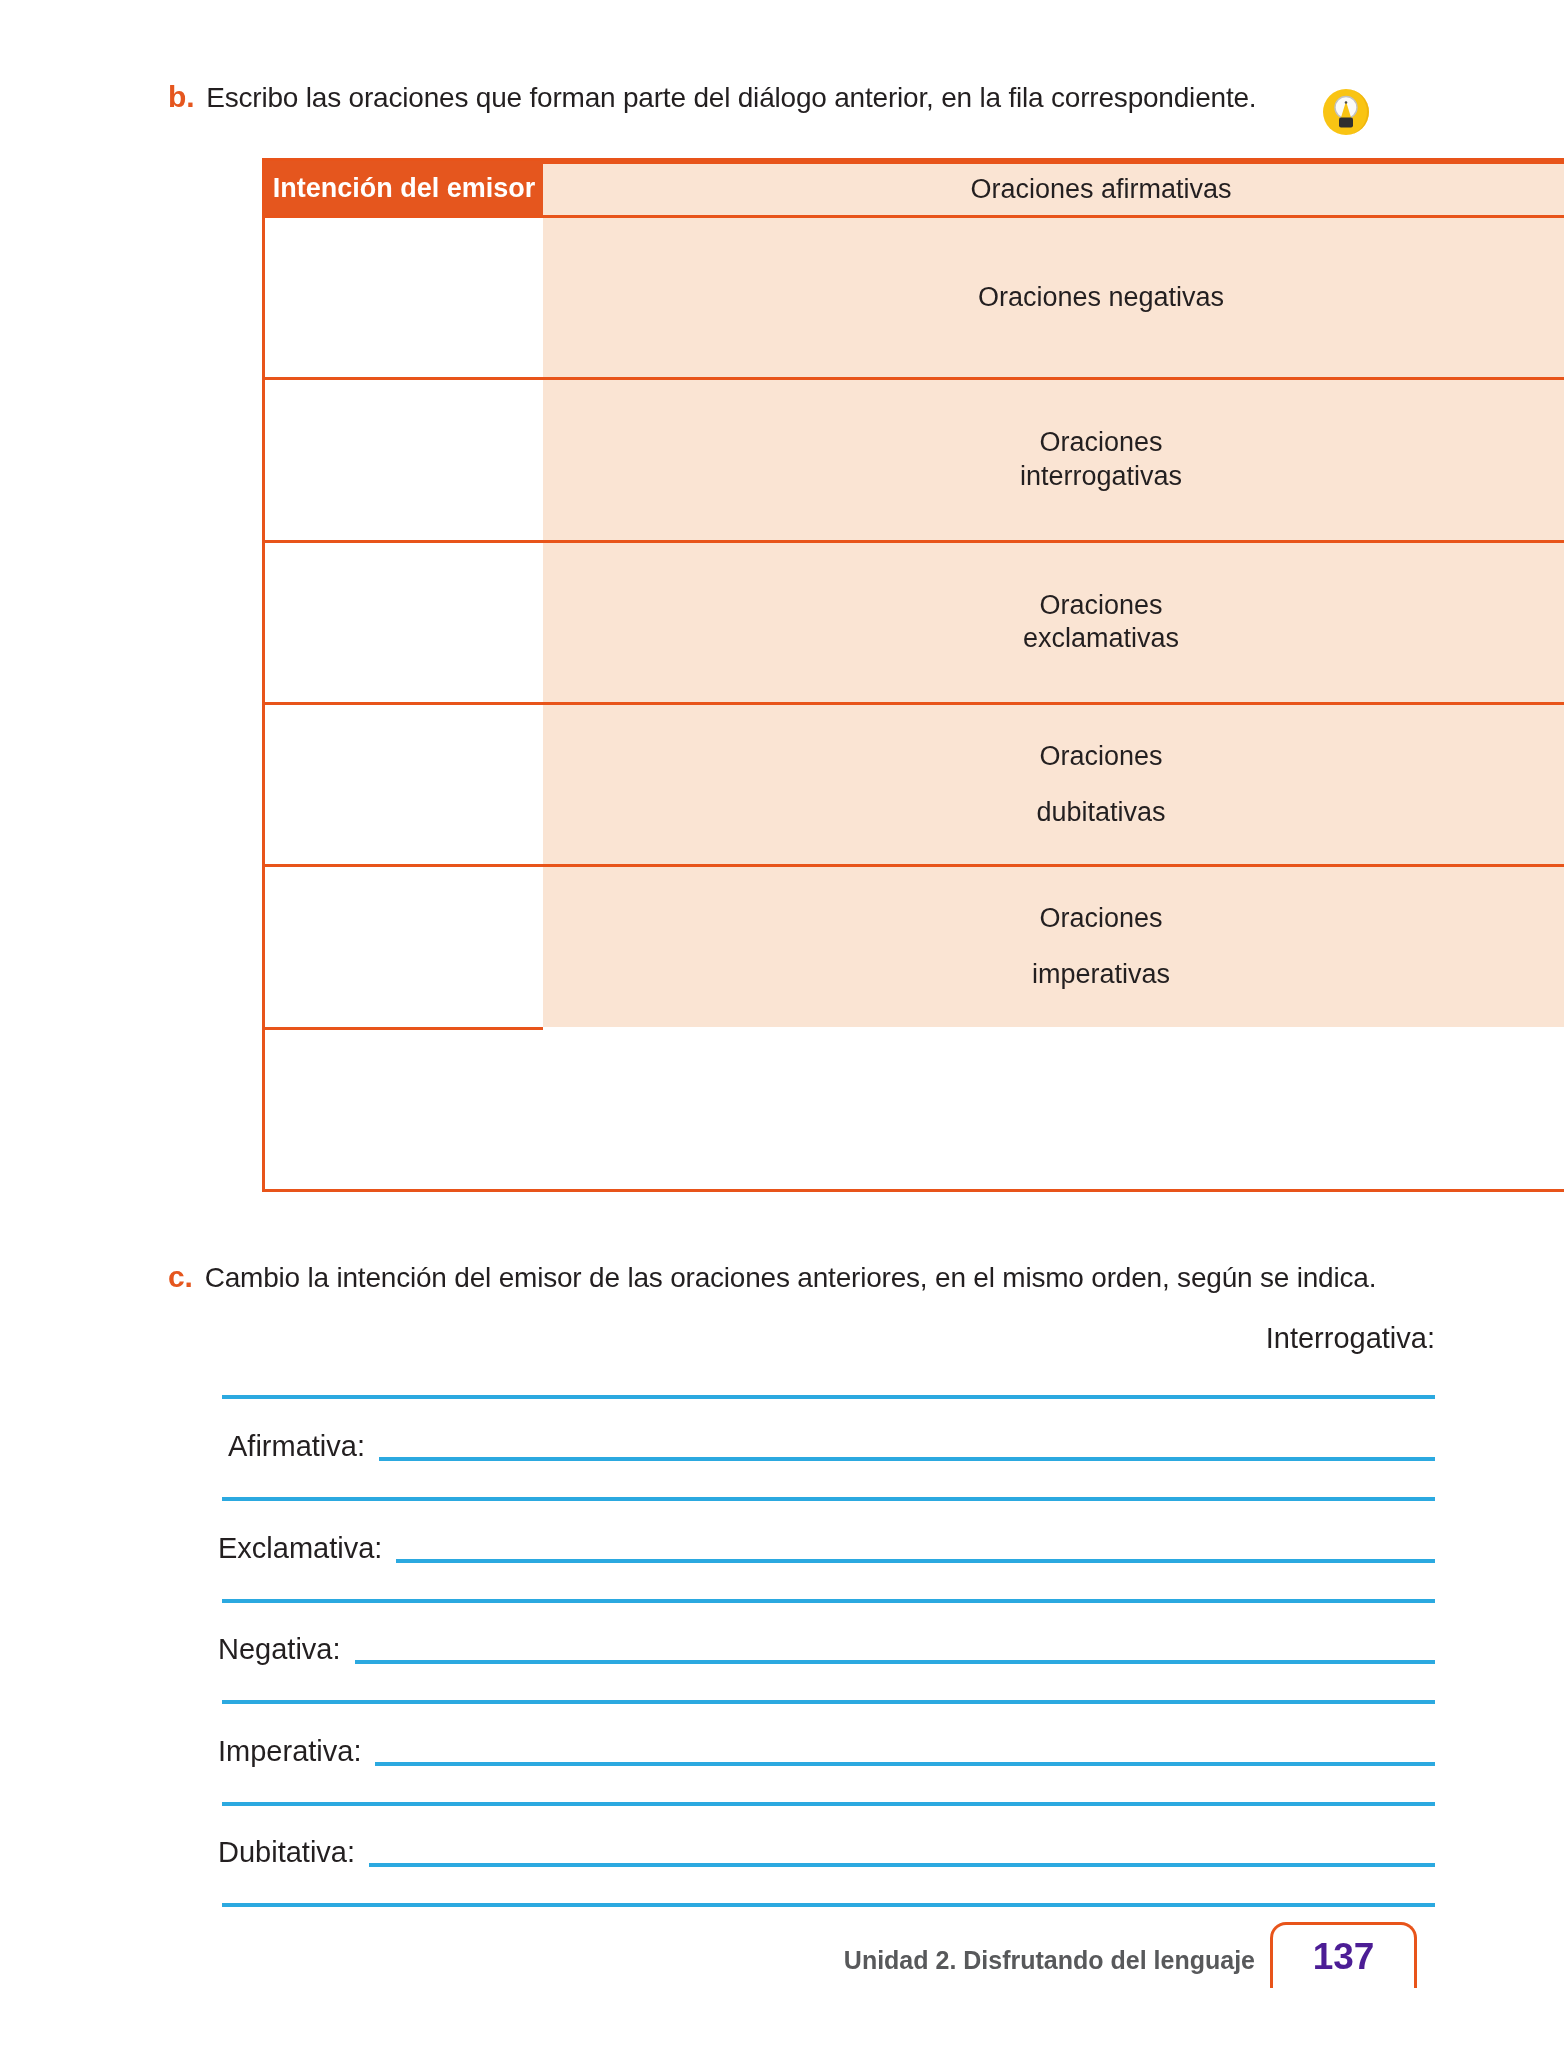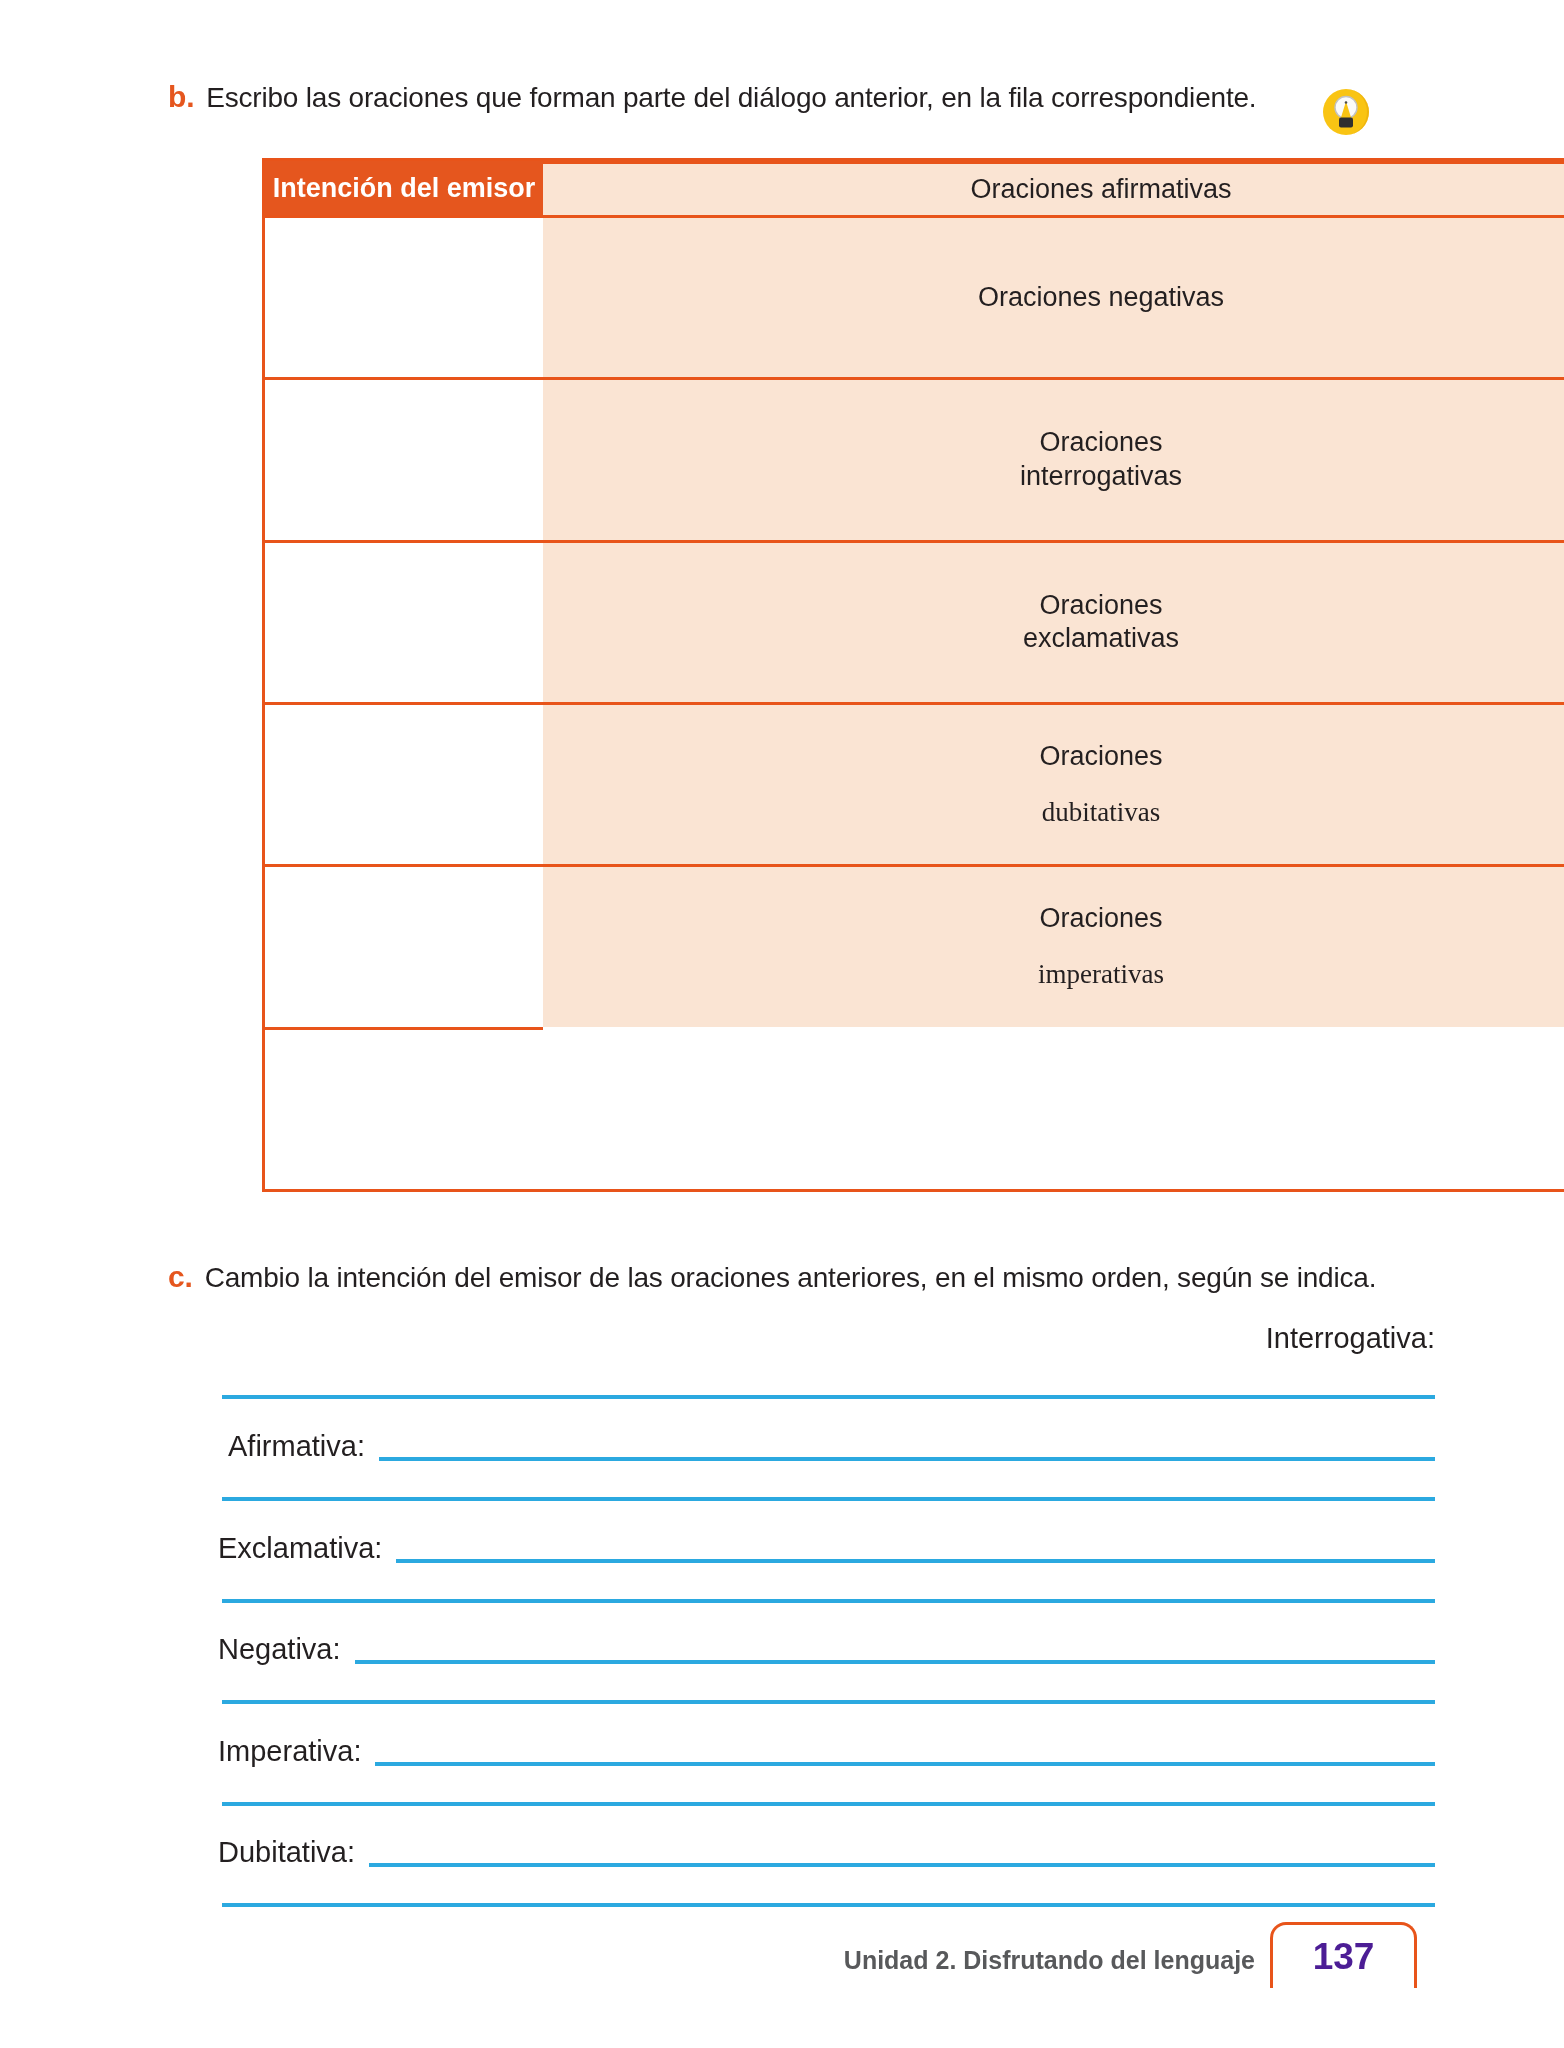--- a/index.html
+++ b/index.html
@@ -39,21 +39,21 @@
   .th-col2{border-left:3px solid #fff;}
   .cell{box-sizing:border-box;}
   .cell-label{
     background:var(--cell-peach,#FAE4D3);
     border-top:3px solid var(--table-border,#E8541A);
     border-right:3px solid var(--table-border,#E8541A);
     display:flex;flex-direction:column;align-items:center;justify-content:center;
     text-align:right;font-size:27px;line-height:1.25;
   }
   .cell-label span{display:block;white-space:nowrap;}
-  .row-spread .l2{margin-top:22px;font-family:Liberation Serif, serif;}
+  .row-spread .l2{margin-top:22px;}
   .cell-example{
     background:#fff;border-top:3px solid var(--table-border,#E8541A);
   }
 
   
   .answer-first{
     position:absolute;left:205px;right:129px;height:38px;
     display:flex;align-items:flex-end;font-size:29px;
   }
   .answer-label{margin-left:13px;line-height:1;padding-bottom:2px;white-space:nowrap;}

